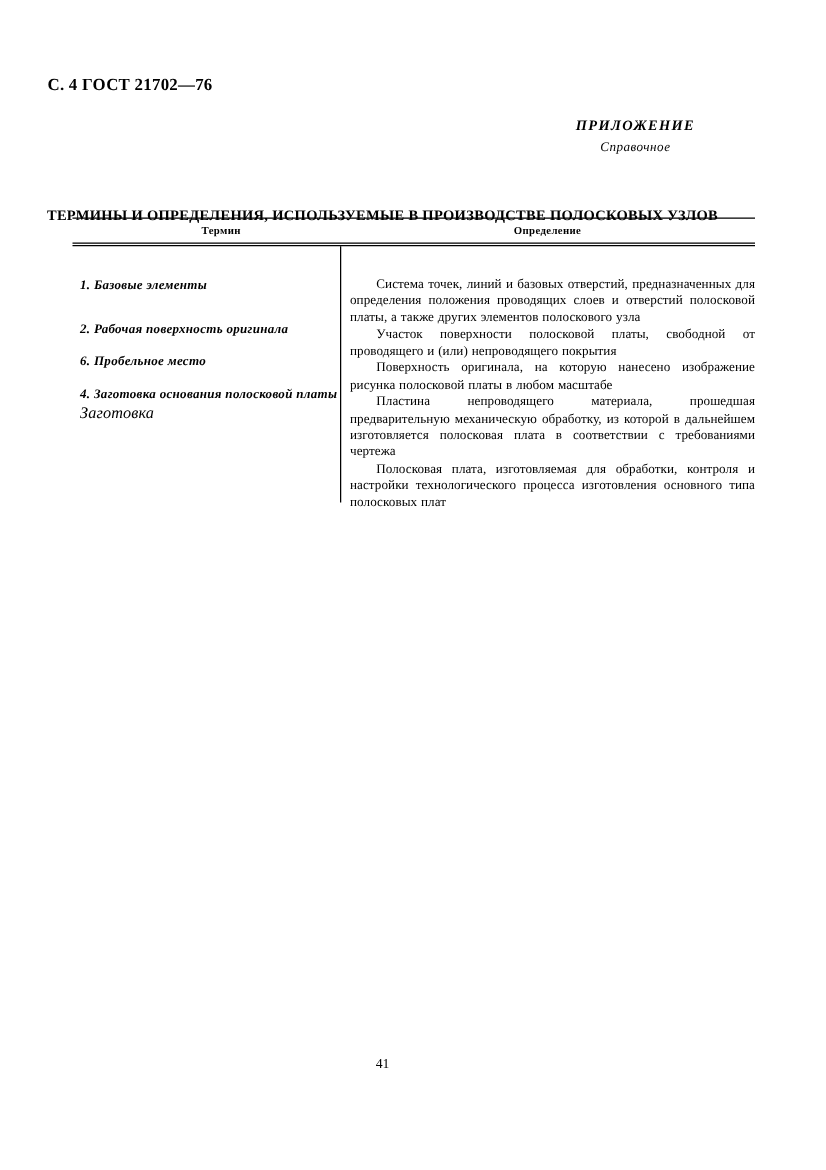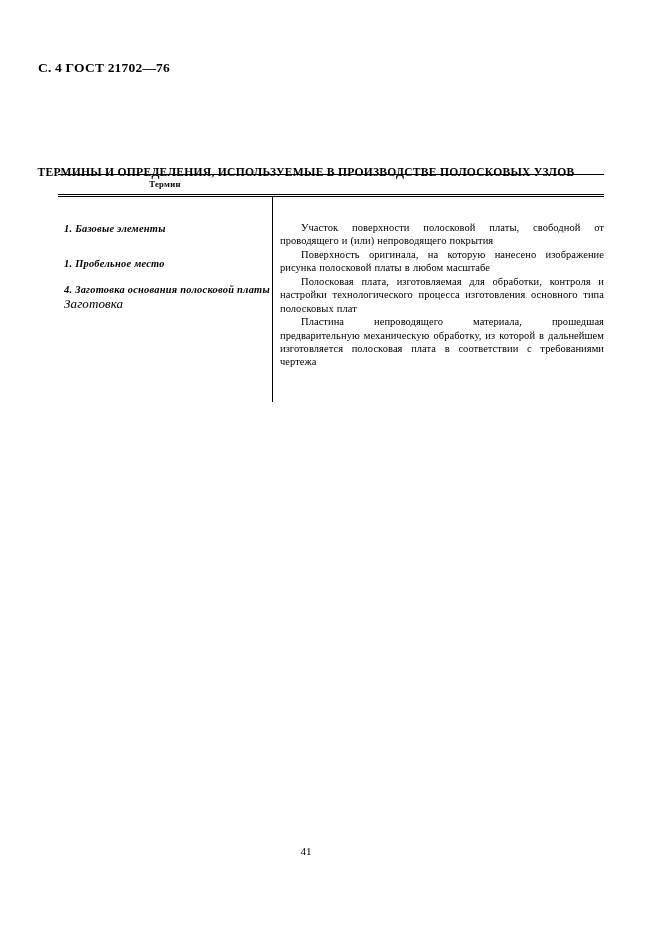--- a/index.html
+++ b/index.html
@@ -85,21 +85,21 @@
   }
   .head-cell {
     position: absolute;
     top: 4px;
     font-size: 8.6px;
     font-weight: bold;
     letter-spacing: 0.3px;
     text-align: center;
   }
   .head-cell.term {
-    left: 0;
+    left: 12px;
     width: 214px;
   }
   .head-cell.def {
     left: 214px;
     width: 332px;
   }
   .rule-double {
     height: 3px;
     border-top: 1.2px solid #000;
     border-bottom: 1.2px solid #000;
@@ -174,55 +174,64 @@
     font-size: 11px;
   }
 </style>
 </head>
 <body>
 
 <div class="page">
 
   <div class="running-head">С. 4 ГОСТ 21702—76</div>
 
+  <div class="appendix-block">
+    <div class="appendix-title">ПРИЛОЖЕНИЕ</div>
+    <div class="appendix-sub">Справочное</div>
+  </div>
 
   <div class="doc-title">ТЕРМИНЫ И ОПРЕДЕЛЕНИЯ, ИСПОЛЬЗУЕМЫЕ В ПРОИЗВОДСТВЕ ПОЛОСКОВЫХ УЗЛОВ</div>
 
   <div class="table-wrap">
 
     <div class="rule-top"></div>
 
     <div class="head-row">
       <div class="head-cell term">Термин</div>
+      <div class="head-cell def">Определение</div>
     </div>
 
     <div class="rule-double"></div>
 
     <div class="body-row">
 
       <div class="col-divider"></div>
 
       <div class="terms-col">
         <div class="term-item gap-lg">
           <div class="term-name">1. Базовые элементы</div>
         </div>
         <div class="term-item gap-md">
-          <div class="term-name">1. Пробельное место</div>
+          <div class="term-name">2. Рабочая поверхность оригинала</div>
+        </div>
+        <div class="term-item gap-md">
+          <div class="term-name">6. Пробельное место</div>
         </div>
         <div class="term-item gap-xl">
           <div class="term-name">4. Заготовка основания полосковой платы</div>
           <div class="term-alt">Заготовка</div>
         </div>
       </div>
 
       <div class="defs-col">
+        <div class="def-item">Система точек, линий и базовых отверстий, предназначенных для определения положения проводящих слоев и отверстий полосковой платы, а также других элементов полоскового узла</div>
         <div class="def-item">Участок поверхности полосковой платы, свободной от проводящего и (или) непроводящего покрытия</div>
         <div class="def-item">Поверхность оригинала, на которую нанесено изображение рисунка полосковой платы в любом масштабе</div>
+        <div class="def-item">Пластина непроводящего материала, прошедшая предварительную механическую обработку, из которой в дальнейшем изготовляется полосковая плата в соответствии с требованиями чертежа</div>
         <div class="def-item">Полосковая плата, изготовляемая для обработки, контроля и настройки технологического процесса изготовления основного типа полосковых плат</div>
-        <div class="def-item">Пластина непроводящего материала, прошедшая предварительную механическую обработку, из которой в дальнейшем изготовляется полосковая плата в соответствии с требованиями чертежа</div>
       </div>
 
     </div>
   </div>
 
   <div class="folio">41</div>
 
 </div>
 
 </body></html>

